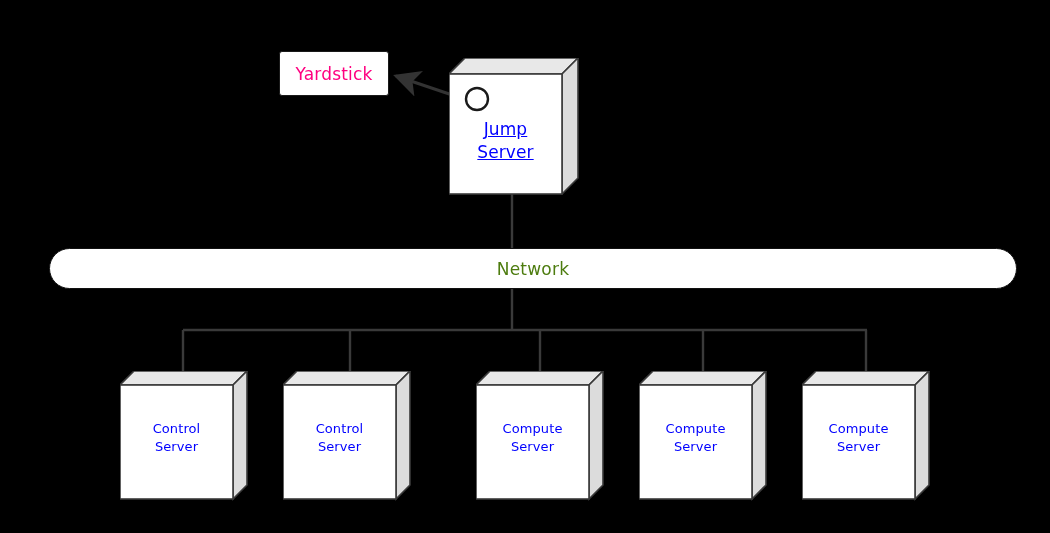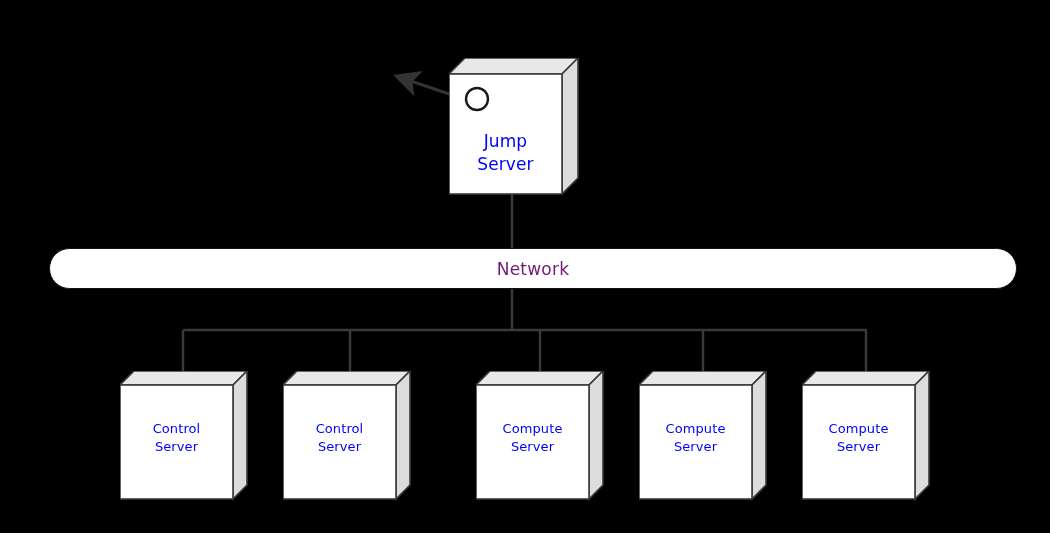--- a/index.html
+++ b/index.html
@@ -85,21 +85,21 @@
     background: #ffffff;
     border: 1.8px solid #111111;
     border-radius: 21px;
     box-sizing: border-box;
     display: flex;
     align-items: center;
     justify-content: center;
     z-index: 5;
   }
   #network-label {
-    color: #701a75;
+    color: #4d7c0f;
     font-size: 17px;
     letter-spacing: 0.2px;
   }
 </style>
 </head>
 <body>
 
 <div id="diagram-root">
 
   <svg id="wire-layer" viewBox="0 0 1050 533" width="1050" height="533">
@@ -117,29 +117,32 @@
 
     <line x1="183" y1="330" x2="867" y2="330" stroke="#3a3a3a" stroke-width="2.4"></line>
 
     <line x1="183" y1="330" x2="183" y2="372" stroke="#3a3a3a" stroke-width="2.4"></line>
     <line x1="350" y1="330" x2="350" y2="372" stroke="#3a3a3a" stroke-width="2.4"></line>
     <line x1="540" y1="330" x2="540" y2="372" stroke="#3a3a3a" stroke-width="2.4"></line>
     <line x1="703" y1="330" x2="703" y2="372" stroke="#3a3a3a" stroke-width="2.4"></line>
     <line x1="866" y1="330" x2="866" y2="372" stroke="#3a3a3a" stroke-width="2.4"></line>
   </svg>
 
+  <div id="yardstick-box">
+    <span id="yardstick-label">Yardstick</span>
+  </div>
 
   <div class="server-node" id="jump-server" style="left:449px; top:58px; width:130px; height:137px;">
     <svg class="box-svg" width="130" height="137" viewBox="0 0 130 137">
       <polygon points="0,16 16,0 129,0 113,16" fill="#e8e8e8" stroke="#3a3a3a" stroke-width="1.6"></polygon>
       <polygon points="113,16 129,0 129,120 113,136" fill="#dcdcdc" stroke="#3a3a3a" stroke-width="1.6"></polygon>
       <rect x="0" y="16" width="113" height="120" fill="#ffffff" stroke="#3a3a3a" stroke-width="1.6"></rect>
       <circle cx="28" cy="41" r="11" fill="#ffffff" stroke="#1a1a1a" stroke-width="2.4"></circle>
     </svg>
-    <div class="box-label" style="top:72px; width:113px;">Jump
+    <div class="box-label" style="top:60px; width:113px;text-decoration:underline;">Jump
 Server</div>
   </div>
 
   <div id="network-bar">
     <span id="network-label">Network</span>
   </div>
 
   <div class="server-node" id="node-control-server-1" style="left:120px; top:371px; width:130px; height:130px;">
     <svg class="box-svg" width="130" height="130" viewBox="0 0 130 130">
       <polygon points="0,14 14,0 127,0 113,14" fill="#e8e8e8" stroke="#3a3a3a" stroke-width="1.6"></polygon>

